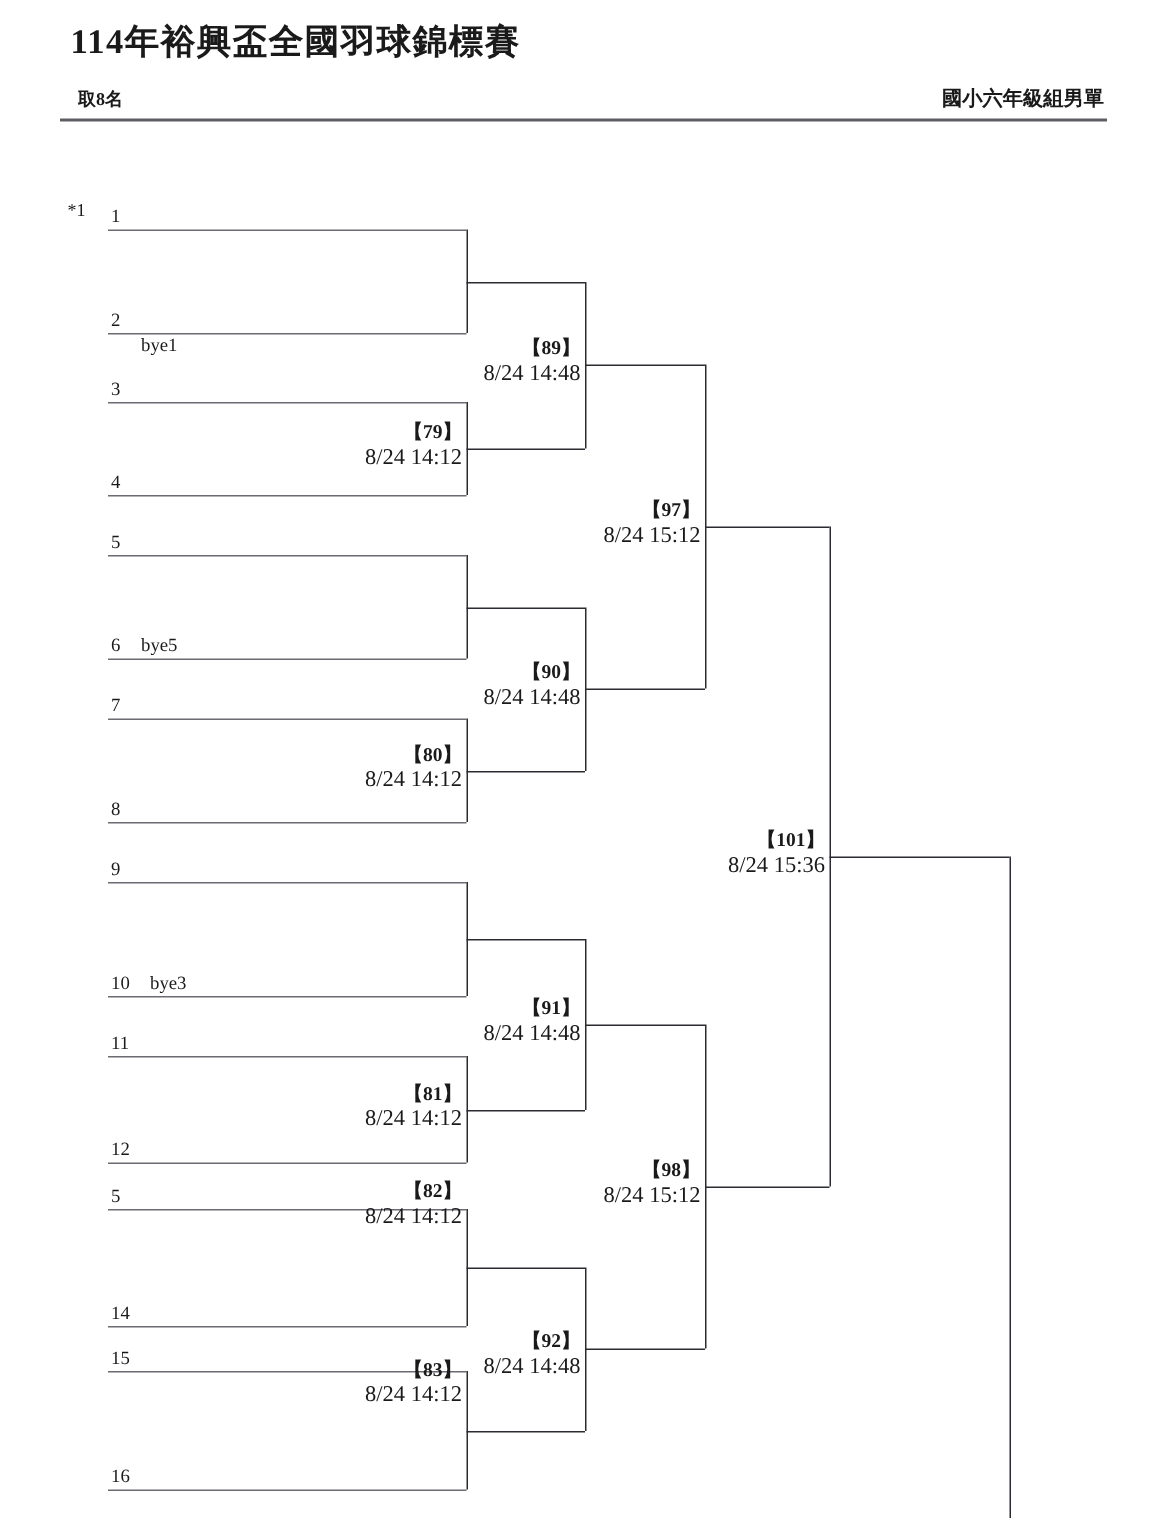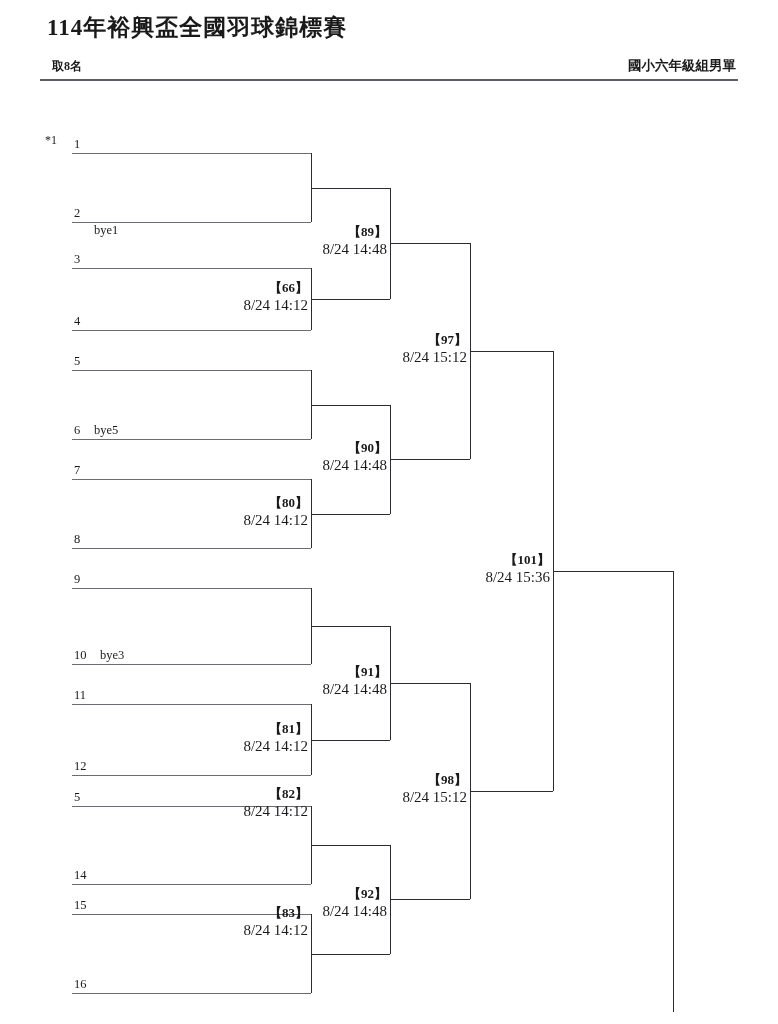--- a/index.html
+++ b/index.html
@@ -112,21 +112,21 @@
       <div class="slot-num" style="left:74px;top:978px;">16</div>
       <div class="vline" style="left:311px;top:153px;height:69px;"></div>
       <div class="vline" style="left:311px;top:268px;height:62px;"></div>
       <div class="vline" style="left:311px;top:370px;height:69px;"></div>
       <div class="vline" style="left:311px;top:479px;height:69px;"></div>
       <div class="vline" style="left:311px;top:588px;height:76px;"></div>
       <div class="vline" style="left:311px;top:704px;height:71px;"></div>
       <div class="vline" style="left:311px;top:806px;height:78px;"></div>
       <div class="vline" style="left:311px;top:914px;height:79px;"></div>
       <div class="match" style="right: 470px; top: 279px;">
-        <span class="mno">【66】</span>
+        <span class="mno">【79】</span>
         <span class="mtime">8/24  14:12</span>
       </div>
       <div class="match" style="right: 470px; top: 493.5px;">
         <span class="mno">【80】</span>
         <span class="mtime">8/24  14:12</span>
       </div>
       <div class="match" style="right: 470px; top: 719.5px;">
         <span class="mno">【81】</span>
         <span class="mtime">8/24  14:12</span>
       </div>

